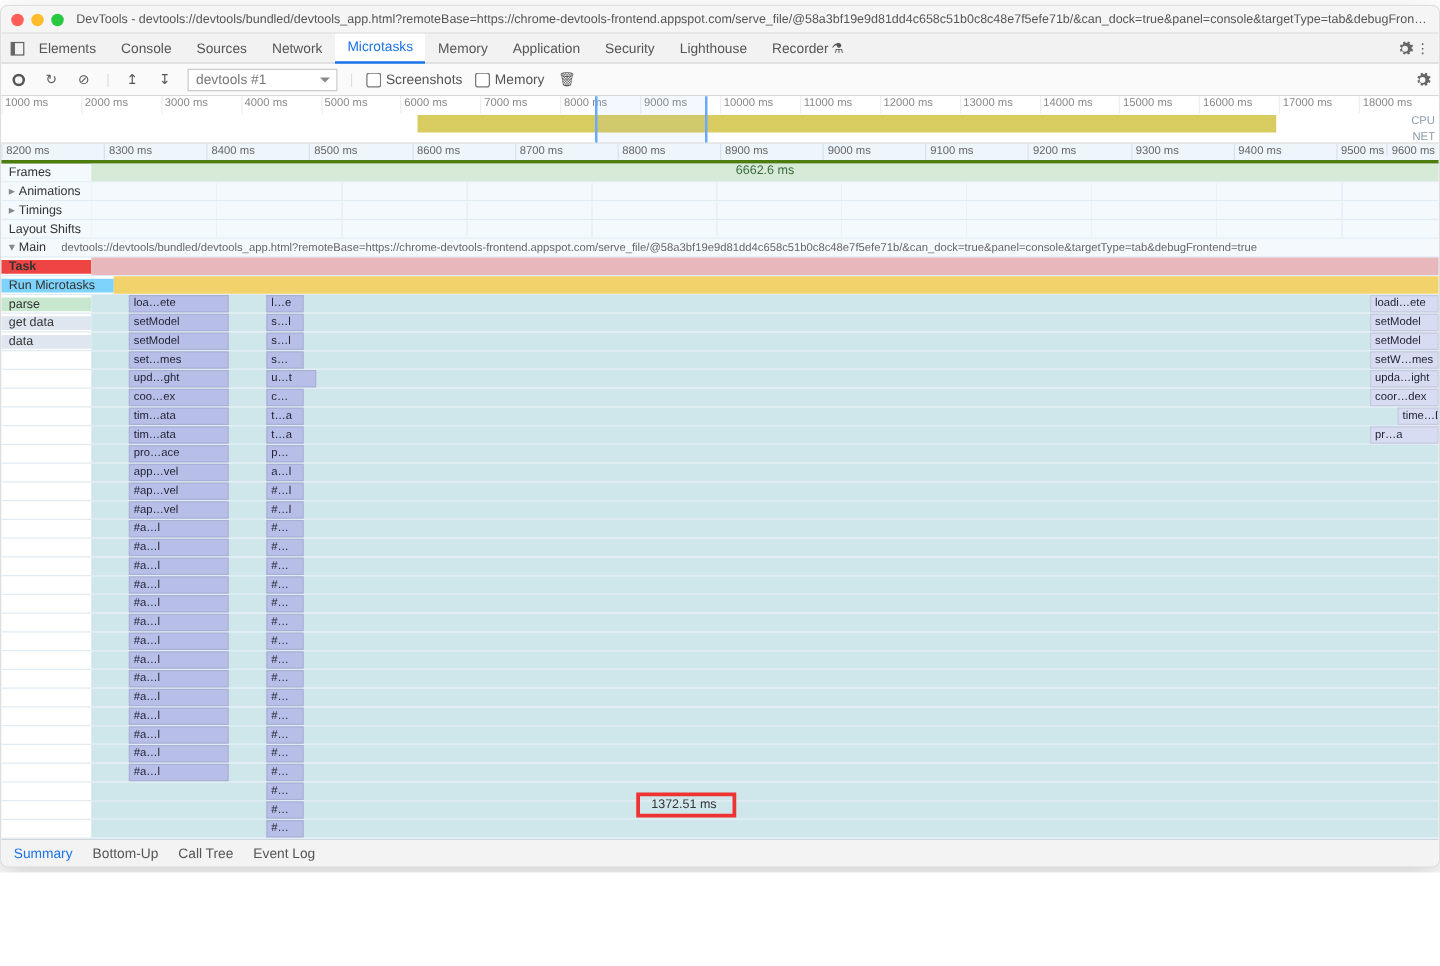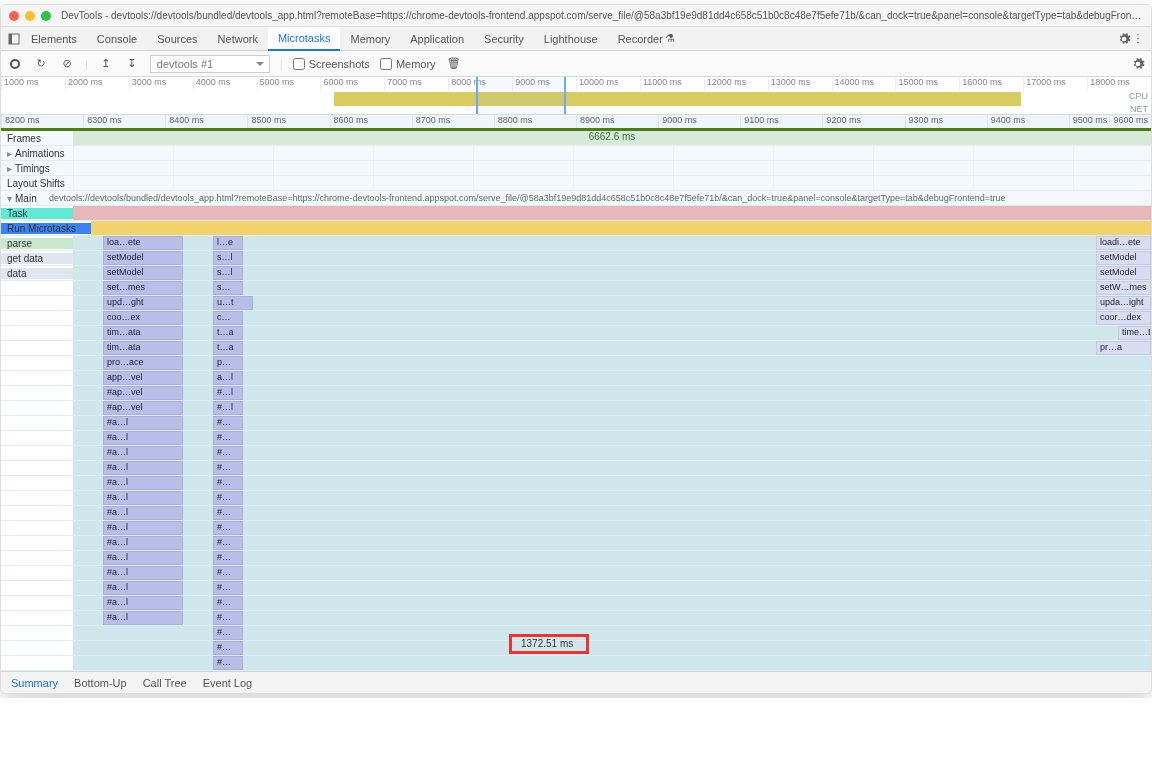--- a/index.html
+++ b/index.html
@@ -44,22 +44,22 @@
   .row .track{flex:1;height:100%;position:relative;background:repeating-linear-gradient(90deg,#e9f2fa 0,#e9f2fa 1px,transparent 1px,transparent 100px);}
   .row.head{background:#f4f9fe;}
   .row.frames .track{background:#d6ead7;}
   .row.frames .frametxt{position:absolute;left:50%;transform:translateX(-50%);color:#3a6b3c;}
   .row.anim .lab::before, .row.tim .lab::before{content:"▸";margin-right:3px;color:#888;}
   .row.main{background:#f4f9fe;}
   .row.main .lab::before{content:"▾";margin-right:3px;color:#888;}
   .row.main .url{font-size:9px;color:#666;white-space:nowrap;overflow:hidden;}
   .row.task .track{background:#e8b7bc;}
   .row.micro .track{background:#f2d36b;}
-  .row.micro .lab{background:#3b82f6;}
-  .row.task .lab{background:#5eead4;}
+  .row.micro .lab{background:#7dd3fc;}
+  .row.task .lab{background:#ef4444;font-weight:bold;}
   .row.parse .lab{background:#c7e8ce;}
   .row.get .lab{background:#dfe6ef;}
   .row.data .lab{background:#dfe6ef;}
   
   .flame .lab{width:72px;}
   .flame .track{background:#cfe7eb;}
   .block{position:absolute;top:0;bottom:0;border:1px solid rgba(0,0,0,.08);padding-left:3px;white-space:nowrap;overflow:hidden;font-size:9px;color:#223;}
   .b-blue{background:#b7bfe8;}
   .b-pale{background:#d7dcf2;}
   .highlight-box{position:absolute;border:3px solid #e33; z-index:5;}

